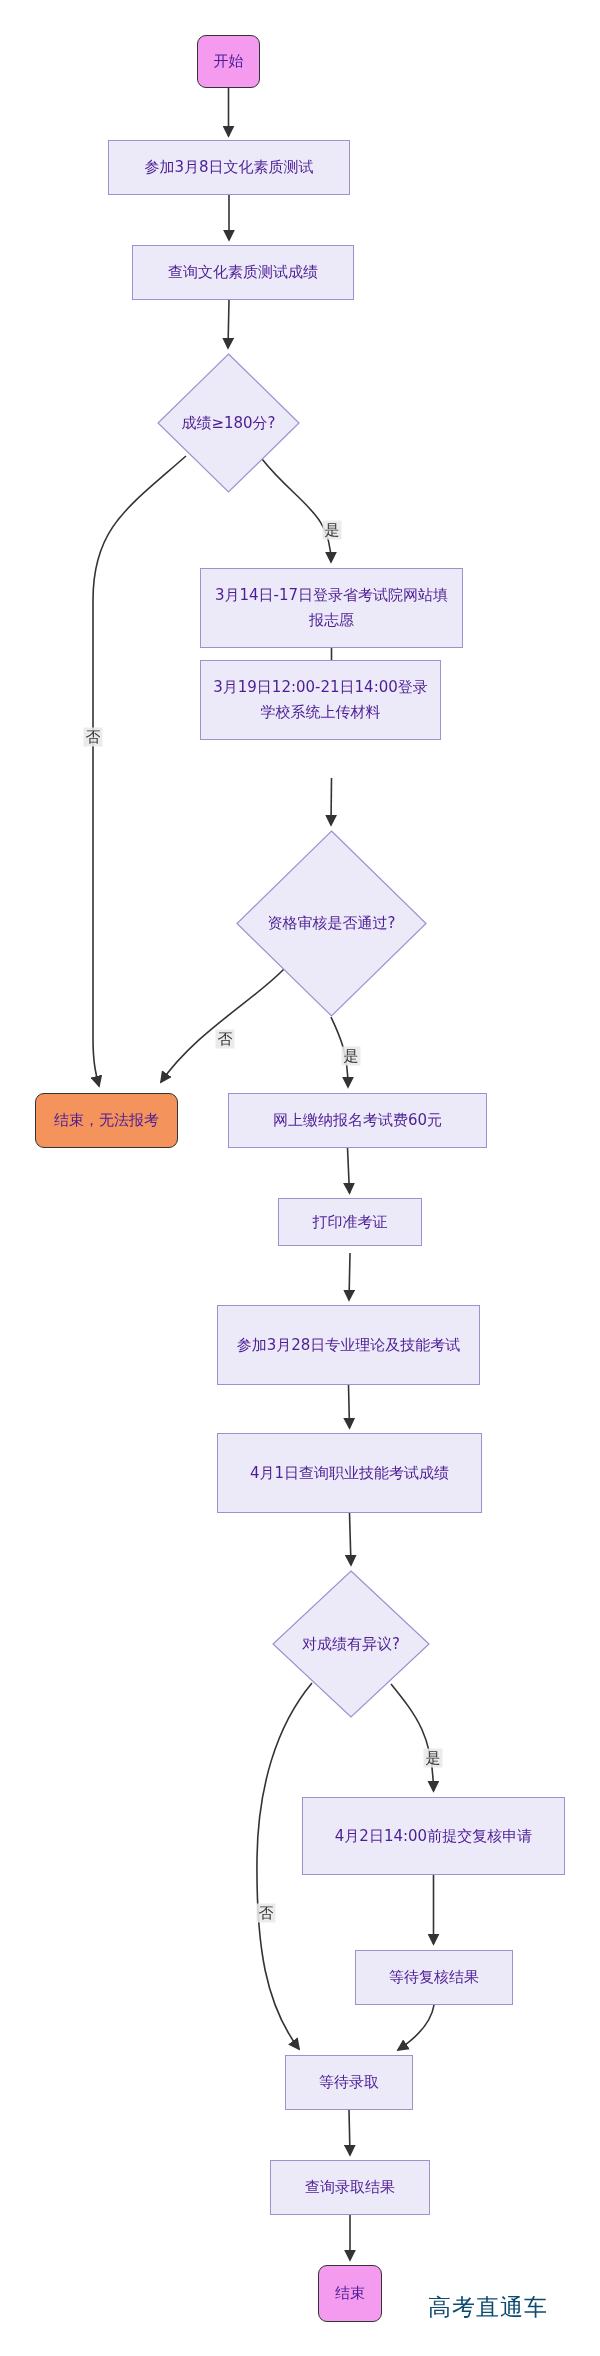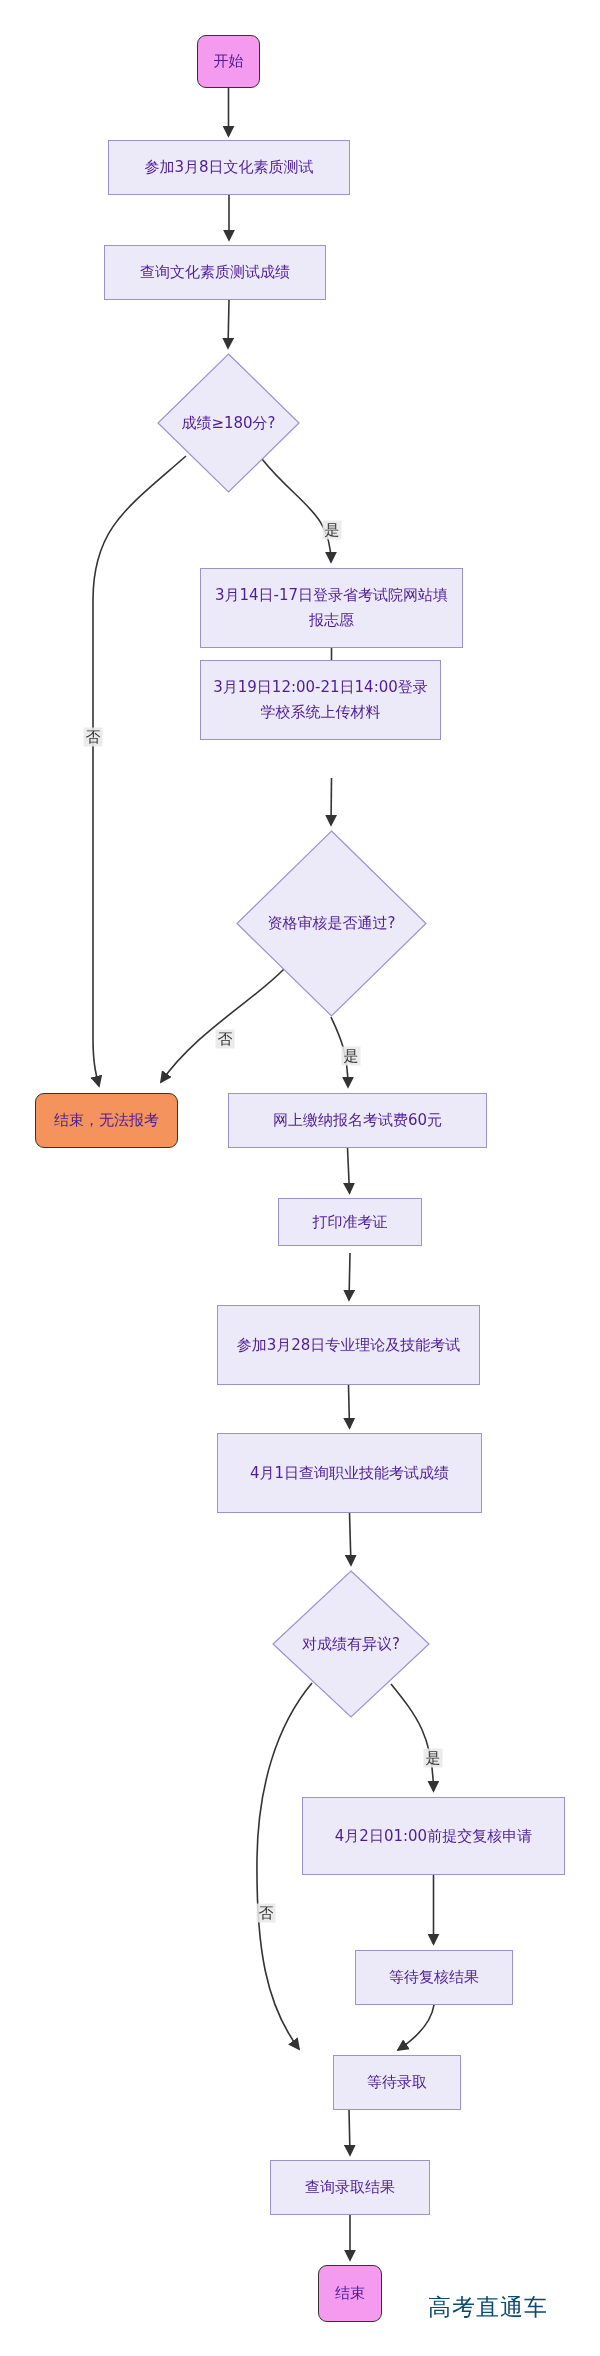--- a/index.html
+++ b/index.html
@@ -65,21 +65,21 @@
   </svg>
 
   <div class="node terminal" style="left:197px;top:35px;width:63px;height:53px;">
     <span>开始</span>
   </div>
 
   <div class="node process" style="left:108px;top:140px;width:242px;height:55px;">
     <span>参加3月8日文化素质测试</span>
   </div>
 
-  <div class="node process" style="left:104px;top:245px;width:222px;height:55px;">
+  <div class="node process" style="left:132px;top:245px;width:222px;height:55px;">
     <span>查询文化素质测试成绩</span>
   </div>
 
   <div class="node diamond" style="left:157px;top:353px;width:143px;height:140px;">
     <svg viewBox="0 0 143 140" preserveAspectRatio="none">
       <polygon points="71.5,1 142,70 71.5,139 1,70"></polygon>
     </svg>
     <span class="lbl">成绩≥180分?</span>
   </div>
 
@@ -119,28 +119,28 @@
   </div>
 
   <div class="node diamond" style="left:272px;top:1570px;width:158px;height:148px;">
     <svg viewBox="0 0 158 148" preserveAspectRatio="none">
       <polygon points="79,1 157,74 79,147 1,74"></polygon>
     </svg>
     <span class="lbl">对成绩有异议?</span>
   </div>
 
   <div class="node process" style="left:302px;top:1797px;width:263px;height:78px;">
-    <span>4月2日01:00前提交复核申请</span>
+    <span>4月2日14:00前提交复核申请</span>
   </div>
 
   <div class="node process" style="left:355px;top:1950px;width:158px;height:55px;">
     <span>等待复核结果</span>
   </div>
 
-  <div class="node process" style="left:285px;top:2055px;width:128px;height:55px;margin-left:48px;">
+  <div class="node process" style="left:285px;top:2055px;width:128px;height:55px;">
     <span>等待录取</span>
   </div>
 
   <div class="node process" style="left:270px;top:2160px;width:160px;height:55px;">
     <span>查询录取结果</span>
   </div>
 
   <div class="node terminal" style="left:318px;top:2265px;width:64px;height:57px;">
     <span>结束</span>
   </div>

